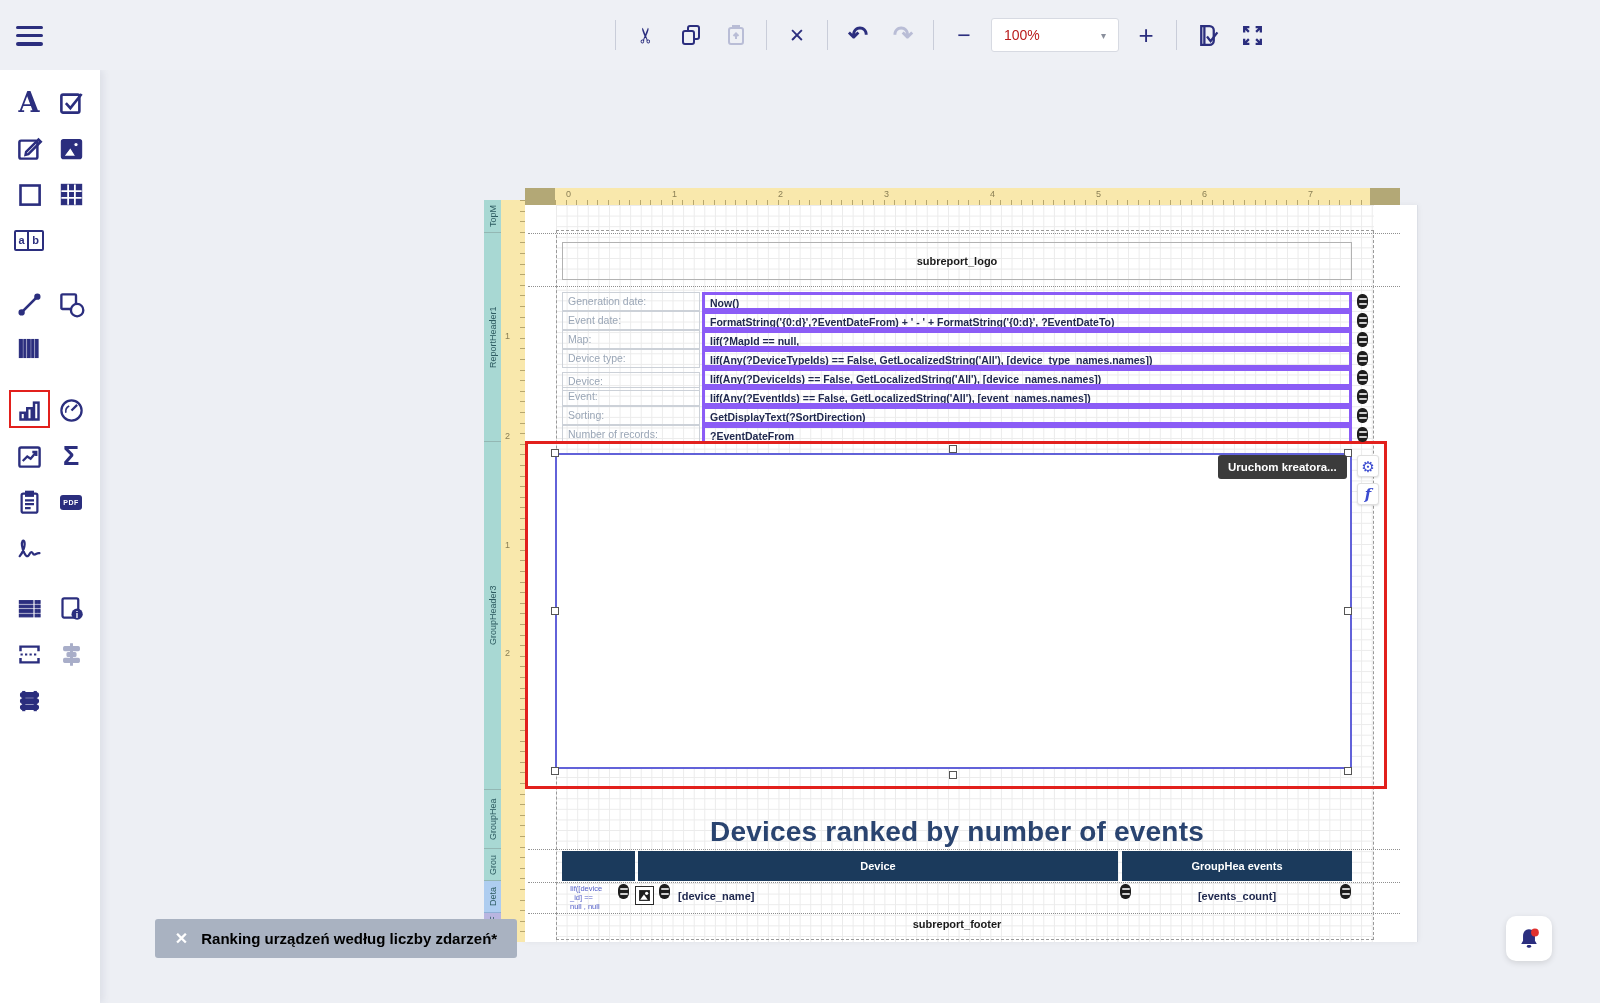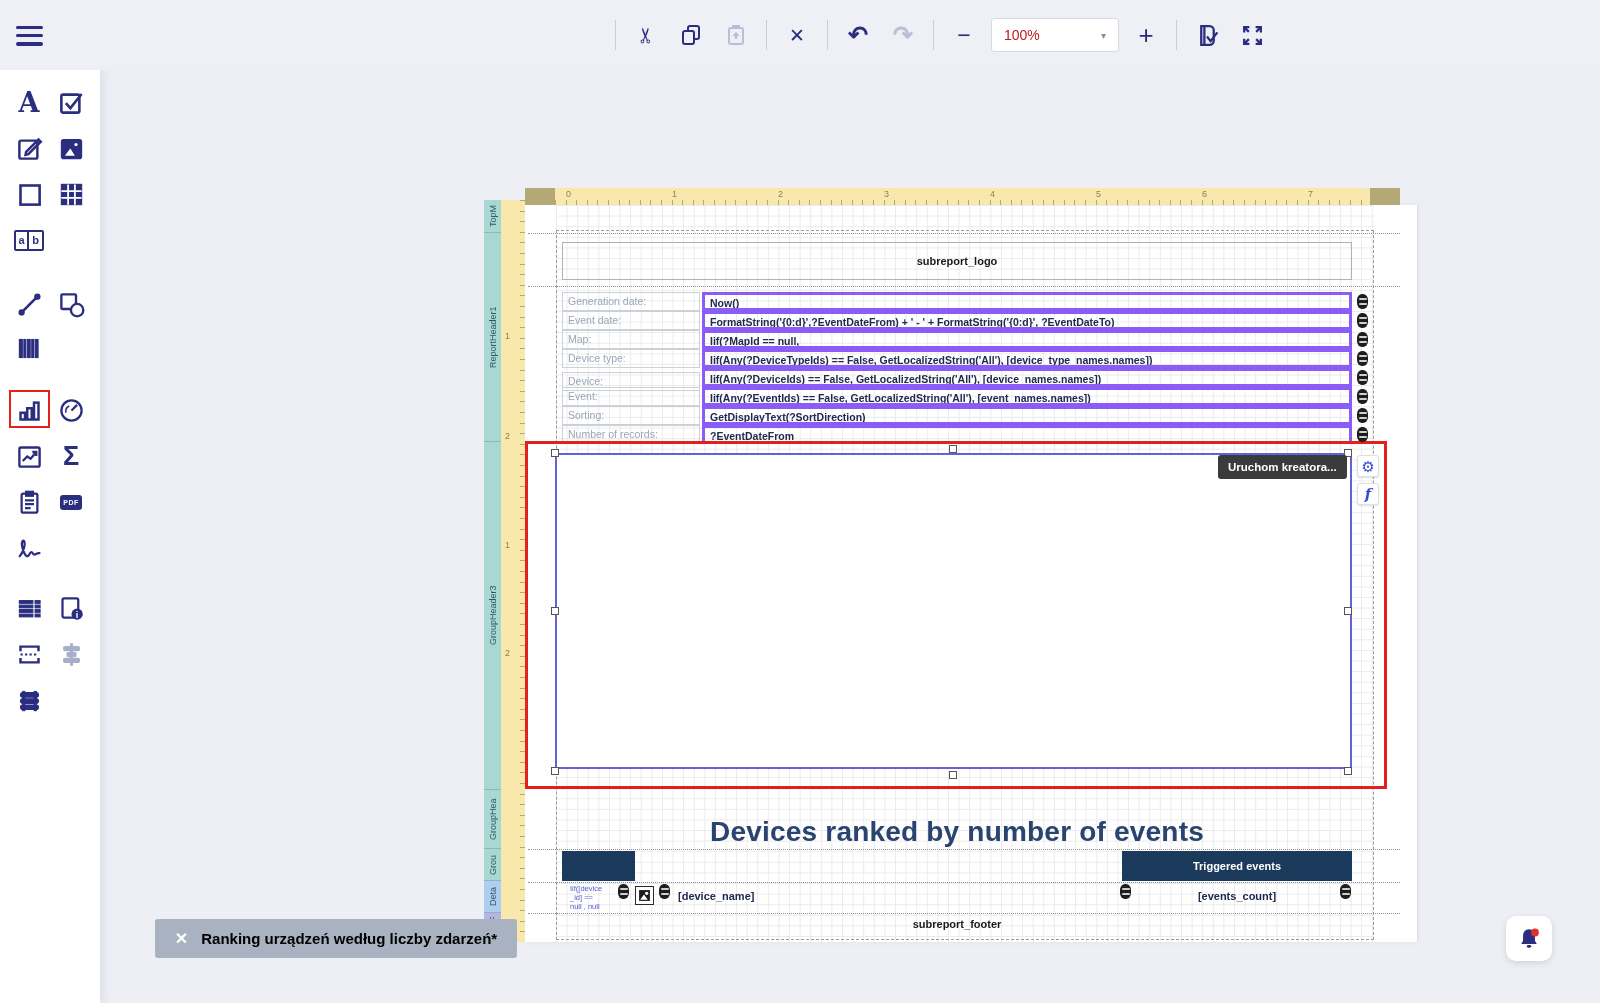--- a/index.html
+++ b/index.html
@@ -444,22 +444,25 @@
     <div class="handle" style="left:1244px; top:537px;"></div>
     <div class="handle" style="left:451px; top:697px;"></div>
     <div class="handle" style="left:849px; top:701px;"></div>
     <div class="handle" style="left:1244px; top:697px;"></div>
 
     <div class="redbox"></div>
 
     <div class="sec-title">Devices ranked by number of events</div>
 
     <div class="th-cell" style="left:462px; width:73px;"></div>
+    <div class="th-cell" style="left:538px; width:480px;">
+      <span>Device</span>
+    </div>
     <div class="th-cell" style="left:1022px; width:230px;">
-      <span>Triggered events</span>
+      <span>GroupHea events</span>
     </div>
 
     <div class="cond-text">
       <div>Iif([device</div>
       <div>_id] ==</div>
       <div>null , null</div>
     </div>
     <div class="db-icon" style="left:518px; top:814px;"></div>
     <div class="img-ph">
       <svg width="13" height="13" viewBox="0 0 24 24">

